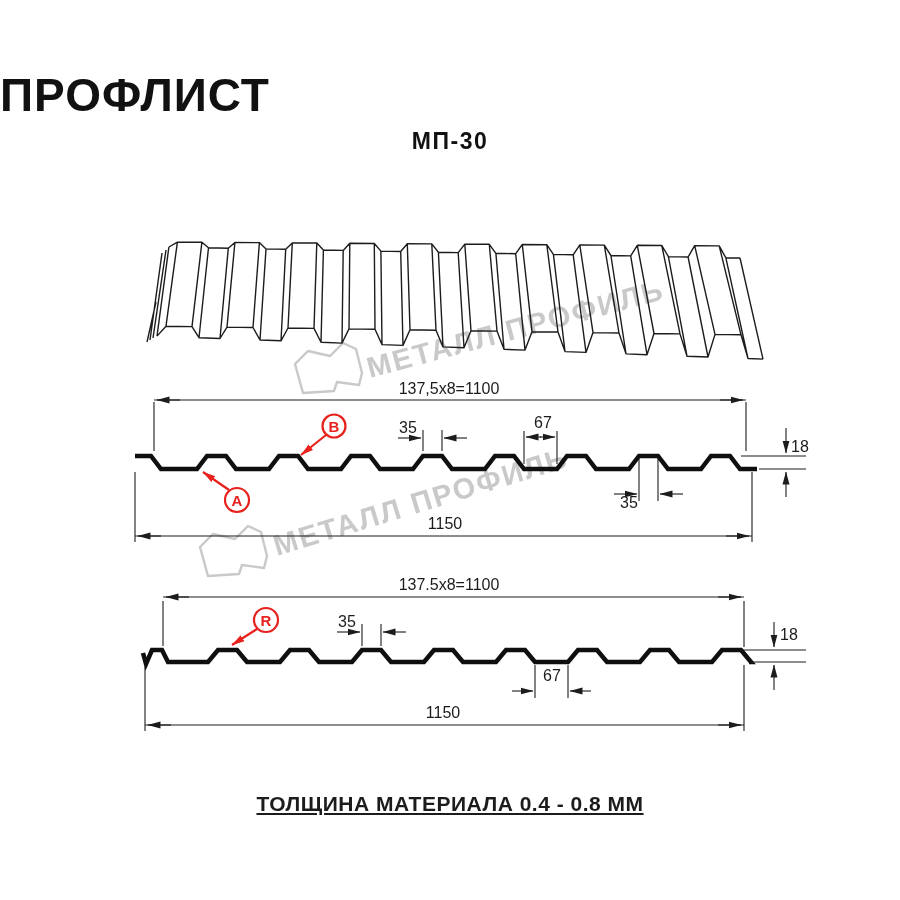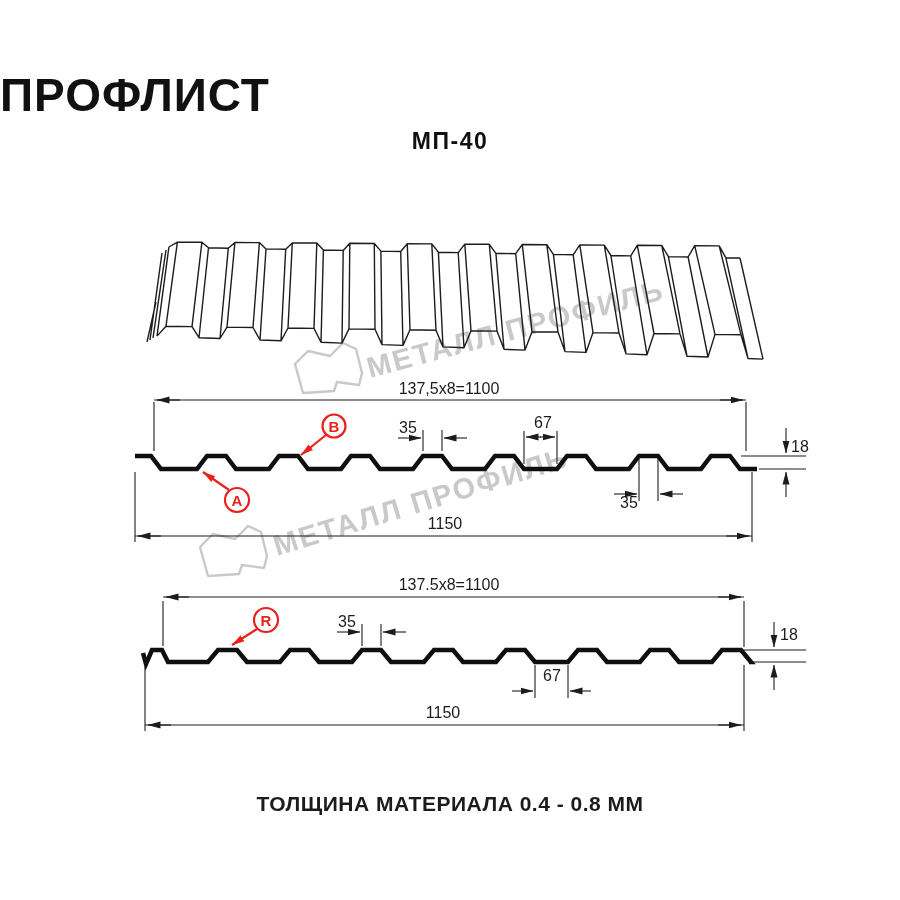--- a/index.html
+++ b/index.html
@@ -3,38 +3,38 @@
 <meta charset="utf-8">
 <style>
   html,body{margin:0;padding:0;background:#ffffff;}
   #canvas{position:relative;width:900px;height:900px;background:#ffffff;overflow:hidden;
           font-family:"Liberation Sans","DejaVu Sans",sans-serif;}
   .title{position:absolute;left:0;top:68px;width:900px;text-align:left;
          font-size:46px;font-weight:800;letter-spacing:1px;color:#111;}
   .subtitle{position:absolute;left:0;top:128px;width:900px;text-align:center;
          font-size:23px;font-weight:600;letter-spacing:1.5px;color:#111;}
   .footnote{position:absolute;left:0;top:792px;width:900px;text-align:center;
-         font-size:21px;font-weight:600;letter-spacing:0.5px;color:#1c1c1c;}
+         font-size:21px;font-weight:600;letter-spacing:0.5px;color:#1c1c1c;text-decoration:underline;}
   svg{position:absolute;left:0;top:0;}
   .dimtxt{font-family:"Liberation Sans",sans-serif;font-size:16px;fill:#1c1c1c;}
   .lbltxt{font-family:"Liberation Sans",sans-serif;font-size:15px;font-weight:bold;fill:#e8211d;}
   .wmtxt{font-family:"Liberation Sans",sans-serif;font-size:29px;font-weight:bold;
          fill:#c9c9c9;letter-spacing:2px;}
   .thin{stroke:#1c1c1c;stroke-width:1.1;fill:none;}
   .wire{stroke:#1c1c1c;stroke-width:1.4;fill:none;stroke-linejoin:round;}
   .thick{stroke:#0f0f0f;stroke-width:4.5;fill:none;stroke-linejoin:miter;}
   .red{stroke:#e8211d;stroke-width:2.2;fill:none;}
 </style>
 </head>
 <body>
 
 <div id="canvas">
 
   <div class="title">ПРОФЛИСТ</div>
-  <div class="subtitle">МП-40</div>
+  <div class="subtitle">МП-30</div>
 
   <svg width="900" height="900" viewBox="0 0 900 900">
     <defs>
       <marker id="ahB" markerUnits="userSpaceOnUse" markerWidth="14" markerHeight="10" refX="12.5" refY="5" orient="auto">
         <path d="M0,1.5 L13,5 L0,8.5 Z" fill="#1c1c1c"></path>
       </marker>
       <marker id="ahR" markerUnits="userSpaceOnUse" markerWidth="14" markerHeight="10" refX="12.5" refY="5" orient="auto">
         <path d="M0,1.5 L13,5 L0,8.5 Z" fill="#e8211d"></path>
       </marker>
     </defs>

